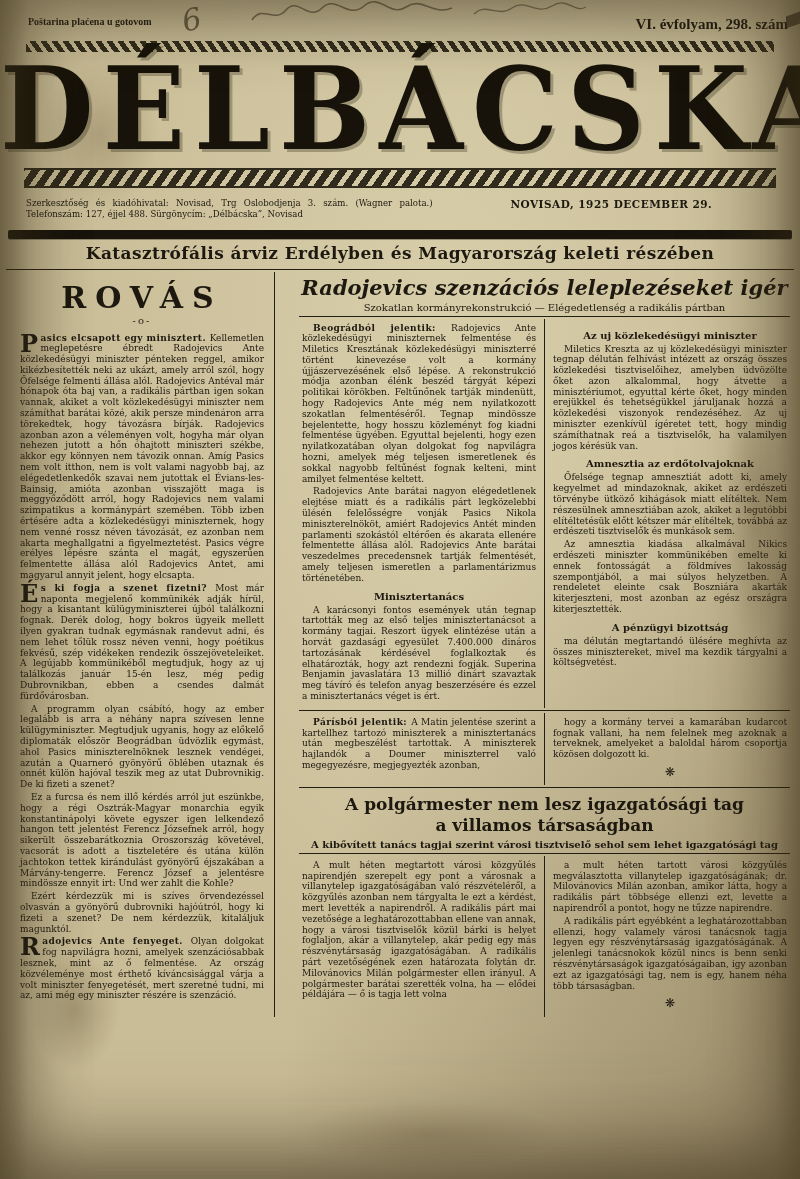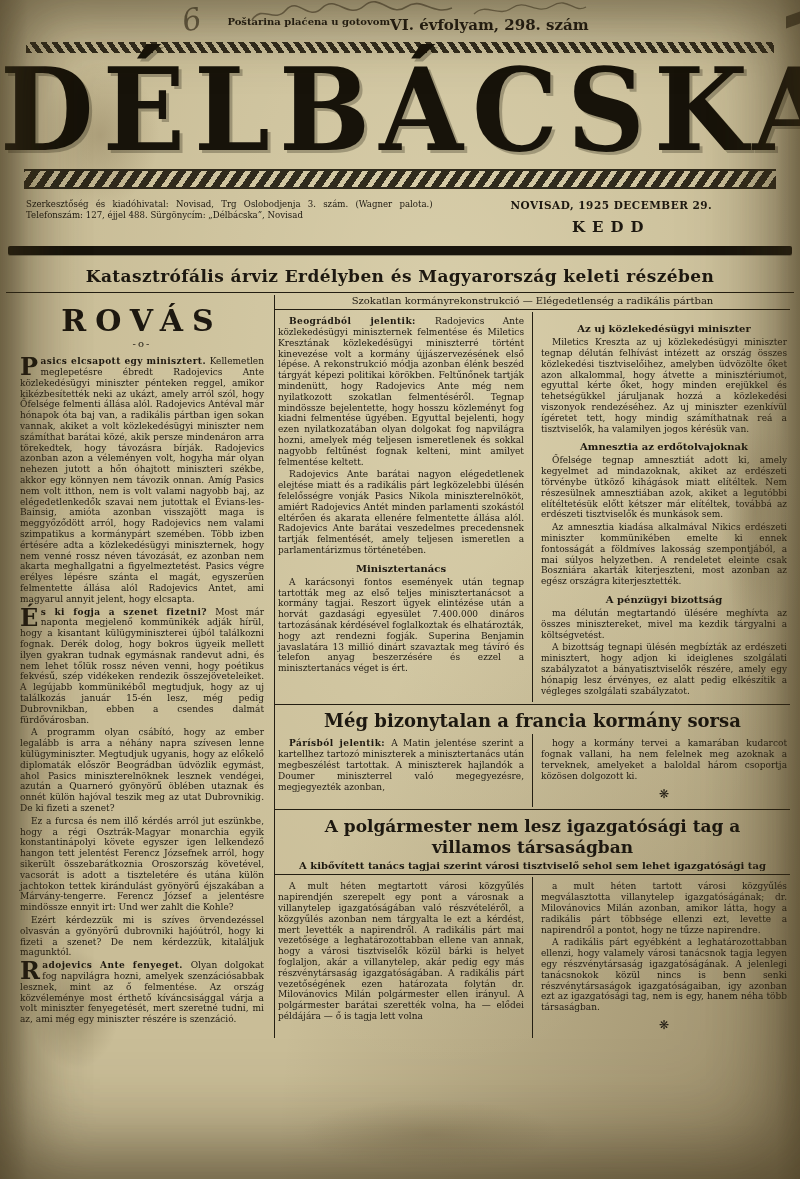--- a/index.html
+++ b/index.html
@@ -17,21 +17,21 @@
     overflow:hidden;
   }
   .vignette{position:absolute;inset:0;pointer-events:none;
     box-shadow:inset 0 0 70px 16px rgba(62,50,26,.45), inset -26px -40px 90px rgba(58,44,20,.35), inset 30px 10px 60px rgba(60,48,25,.25);}
   .stain{position:absolute;border-radius:50%;pointer-events:none;}
   .stain.s1{left:40px;top:60px;width:120px;height:150px;background:radial-gradient(ellipse,rgba(80,62,30,.25),transparent 70%);}
   .stain.s2{left:30px;top:950px;width:90px;height:120px;background:radial-gradient(ellipse,rgba(70,54,26,.28),transparent 70%);}
   .stain.s3{right:10px;top:380px;width:70px;height:260px;background:radial-gradient(ellipse,rgba(70,54,26,.22),transparent 70%);}
   .stain.s4{left:300px;bottom:10px;width:260px;height:70px;background:radial-gradient(ellipse,rgba(76,60,30,.18),transparent 70%);}
 
-  .topbar{display:flex;justify-content:center;padding:16px 12px 0 28px;font-size:10px;font-weight:bold;}
+  .topbar{display:flex;justify-content:space-between;padding:16px 12px 0 28px;font-size:10px;font-weight:bold;font-family:Liberation Serif, serif;}
   .topbar .right{font-size:15px;}
   .handwriting{position:absolute;pointer-events:none;color:#4c4330;opacity:.8;}
   .hand-number{left:182px;top:2px;font-size:30px;font-style:italic;transform:rotate(-12deg);font-family:"DejaVu Serif",serif;}
   .hand-svg1{left:248px;top:0;}
   .hand-svg2{left:470px;top:0;}
 
   .band{height:11px;margin:8px 26px 0;background:repeating-linear-gradient(55deg,#231e12 0 5px,transparent 5px 9px);opacity:.92;}
   .masthead{text-align:center;font-weight:bold;font-size:108px;line-height:1.02;letter-spacing:9px;color:#17130a;
     text-shadow:3px 3px 0 rgba(30,24,12,.28);transform:scaleY(1.06);margin-top:2px;}
   .band.bottom{height:16px;margin:4px 24px 0;border-top:2px solid #231e12;border-bottom:2px solid #231e12;
@@ -39,24 +39,24 @@
 
   .inforow{display:flex;gap:16px;margin:10px 26px 0;font-size:8.6px;line-height:1.3;text-align:justify;}
   .inforow .c-left{flex:1.25;}
   .inforow .c-mid{flex:1;text-align:center;}
   .c-mid .dateline{font-size:10.5px;font-weight:bold;letter-spacing:.5px;}
   .c-mid .day{font-size:15px;font-weight:bold;letter-spacing:7px;margin-top:5px;}
   .inforow .c-right{flex:1.25;}
 
   .bar{height:9px;background:#18140c;margin:9px 8px 0;border-radius:2px;box-shadow:0 1px 0 rgba(0,0,0,.3);}
 
-  .banner{ text-align:center;font-size:17px;font-weight:bold;margin:11px 10px 6px;letter-spacing:.4px;}
+  .banner{ text-align:center;font-size:17px;font-weight:bold;margin:4px 10px 6px;letter-spacing:.4px;}
   .rule{border-top:1.6px solid #231e12;margin:0 6px;}
 
-  .main{display:flex;padding:2px 8px 26px 10px;align-items:stretch;}
+  .main{display:flex;padding:2px 8px 26px 10px;align-items:stretch;gap:24px;}
   .col-left{width:244px;flex:none;padding:4px 10px 6px 10px;border-right:1.6px solid #231e12;}
   .col-right{flex:1;padding:0 2px 0 0;min-width:0;}
 
   .rovas-title{text-align:center;font-size:30px;font-weight:bold;letter-spacing:9px;margin:4px 0 0;}
   .rovas-orn{text-align:center;font-size:10px;margin:0 0 7px;letter-spacing:2px;}
 
   .body p{margin:0 0 2px;font-size:9px;line-height:1.2;text-align:justify;text-indent:11px;}
   .body p.drop{text-indent:0;}
   .body p.drop::first-letter{float:left;font-size:24px;line-height:.82;padding:1px 2px 0 0;font-weight:bold;}
   .body b{letter-spacing:.4px;}
@@ -100,21 +100,20 @@
   <div class="corner-mark"></div>
 
   <div class="band"></div>
   <div class="masthead">DÉLBÁCSKA</div>
   <div class="band bottom"></div>
 
   <div class="inforow">
     <div class="c-left">Szerkesztőség és kiadóhivatal: Novisad, Trg Oslobodjenja 3. szám. (Wagner palota.) Telefonszám: 127, éjjel 488. Sürgönycím: „Délbácska”, Novisad</div>
     <div class="c-mid">
       <div class="dateline">NOVISAD, 1925 DECEMBER 29.</div>
-      <div class="day">KEDD</div>
     </div>
   </div>
 
   <div class="bar"></div>
 
   <div class="banner">Katasztrófális árviz Erdélyben és Magyarország keleti részében</div>
   <div class="rule"></div>
 
   <div class="main">
 
@@ -127,46 +126,45 @@
           <p>A programm olyan csábító, hogy az ember legalább is arra a néhány napra szívesen lenne külügyminiszter. Megtudjuk ugyanis, hogy az előkelő diplomaták először Beográdban üdvözlik egymást, ahol Pasics miniszterelnöknek lesznek vendégei, azután a Quarneró gyönyörű öblében utaznak és onnét külön hajóval teszik meg az utat Dubrovnikig. De ki fizeti a szenet?</p>
           <p>Ez a furcsa és nem illő kérdés arról jut eszünkbe, hogy a régi Osztrák-Magyar monarchia egyik konstantinápolyi követe egyszer igen lelkendező hangon tett jelentést Ferencz Józsefnek arról, hogy sikerült összebarátkoznia Oroszország követével, vacsorát is adott a tiszteletére és utána külön jachtokon tettek kirándulást gyönyörű éjszakában a Márvány-tengerre. Ferencz József a jelentésre mindössze ennyit irt: Und wer zahlt die Kohle?</p>
           <p>Ezért kérdezzük mi is szíves örvendezéssel olvasván a gyönyörű dubrovniki hajóútról, hogy ki fizeti a szenet? De nem kérdezzük, kitaláljuk magunktól.</p>
           <p class="drop"><b>Radojevics Ante fenyeget. </b>Olyan dolgokat fog napvilágra hozni, amelyek szenzációsabbak lesznek, mint az ő felmentése. Az ország közvéleménye most érthető kíváncsisággal várja a volt miniszter fenyegetését, mert szeretné tudni, mi az, ami még egy miniszter részére is szenzáció.</p>
         </div>
     </div>
 
     <div class="col-right">
 
       <div>
+        <div class="art1-head">Radojevics szenzációs leleplezéseket igér</div>
         <div class="art-sub">Szokatlan kormányrekonstrukció — Elégedetlenség a radikális pártban</div>
         <div class="hline"></div>
         <div class="twocol body">
           <div class="tc1">
               <p><b>Beográdból jelentik: </b>Radojevics Ante közlekedésügyi miniszternek felmentése és Miletics Kresztának közlekedésügyi miniszterré történt kinevezése volt a kormány újjászervezésének első lépése. A rekonstrukció módja azonban élénk beszéd tárgyát képezi politikai körökben. Feltűnőnek tartják mindenütt, hogy Radojevics Ante még nem nyilatkozott szokatlan felmentéséről. Tegnap mindössze bejelentette, hogy hosszu közleményt fog kiadni felmentése ügyében. Egyuttal bejelenti, hogy ezen nyilatkozatában olyan dolgokat fog napvilágra hozni, amelyek még teljesen ismeretlenek és sokkal nagyobb feltűnést fognak kelteni, mint amilyet felmentése keltett.</p>
               <p>Radojevics Ante barátai nagyon elégedetlenek elejtése miatt és a radikális párt legközelebbi ülésén felelősségre vonják Pasics Nikola miniszterelnököt, amiért Radojevics Antét minden parlamenti szokástól eltérően és akarata ellenére felmentette állása alól. Radojevics Ante barátai veszedelmes precedensnek tartják felmentését, amely teljesen ismeretlen a parlamentárizmus történetében.</p>
               <h4 class="subhead">Minisztertanács</h4>
               <p>A karácsonyi fontos események után tegnap tartották meg az első teljes minisztertanácsot a kormány tagjai. Reszort ügyek elintézése után a horvát gazdasági egyesület 7.400.000 dináros tartozásának kérdésével foglalkoztak és elhatározták, hogy azt rendezni fogják. Superina Benjamin javaslatára 13 millió dinárt szavaztak meg távíró és telefon anyag beszerzésére és ezzel a minisztertanács véget is ért.</p>
             </div>
           <div class="tc2">
               <h4 class="subhead">Az uj közlekedésügyi miniszter</h4>
               <p>Miletics Kreszta az uj közlekedésügyi miniszter tegnap délután felhívást intézett az ország összes közlekedési tisztviselőihez, amelyben üdvözölte őket azon alkalommal, hogy átvette a minisztériumot, egyuttal kérte őket, hogy minden erejükkel és tehetségükkel járuljanak hozzá a közlekedési viszonyok rendezéséhez. Az uj miniszter ezenkívül ígéretet tett, hogy mindig számíthatnak reá a tisztviselők, ha valamilyen jogos kérésük van.</p>
               <h4 class="subhead">Amnesztia az erdőtolvajoknak</h4>
               <p>Őfelsége tegnap amnesztiát adott ki, amely kegyelmet ad mindazoknak, akiket az erdészeti törvénybe ütköző kihágások miatt elítéltek. Nem részesülnek amnesztiában azok, akiket a legutóbbi elítéltetésük előtt kétszer már elítéltek, továbbá az erdészeti tisztviselők és munkások sem.</p>
               <p>Az amnesztia kiadása alkalmával Nikics erdészeti miniszter kommünikében emelte ki ennek fontosságát a földmíves lakosság szempontjából, a mai súlyos helyzetben. A rendeletet eleinte csak Boszniára akarták kiterjeszteni, most azonban az egész országra kiterjesztették.</p>
               <h4 class="subhead">A pénzügyi bizottság</h4>
               <p>ma délután megtartandó ülésére meghívta az összes minisztereket, mivel ma kezdik tárgyalni a költségvetést.</p>
-              <p>A bizottság tegnapi ülésén megbízták az erdészeti minisztert, hogy adjon ki ideiglenes szolgálati szabályzatot a bányatisztviselők részére, amely egy hónapig lesz érvényes, ez alatt pedig elkészítik a végleges szolgálati szabályzatot.</p>
             </div>
         </div>
       </div>
 
       <div class="hline"></div>
 
       <div>
-        <div class="art2-head">Még bizonytalan a francia kormány sorsa</div>
         <div class="twocol body">
           <div class="tc1">
               <p><b>Párísból jelentik: </b>A Matin jelentése szerint a kartellhez tartozó miniszterek a minisztertanács után megbeszélést tartottak. A miniszterek hajlandók a Doumer miniszterrel való megegyezésre, megjegyezték azonban,</p>
             </div>
           <div class="tc2">
               <p>hogy a kormány tervei a kamarában kudarcot fognak vallani, ha nem felelnek meg azoknak a terveknek, amelyeket a baloldal három csoportja közösen dolgozott ki.</p>
               <p class="orn">❋</p>
             </div>
         </div>
       </div>

